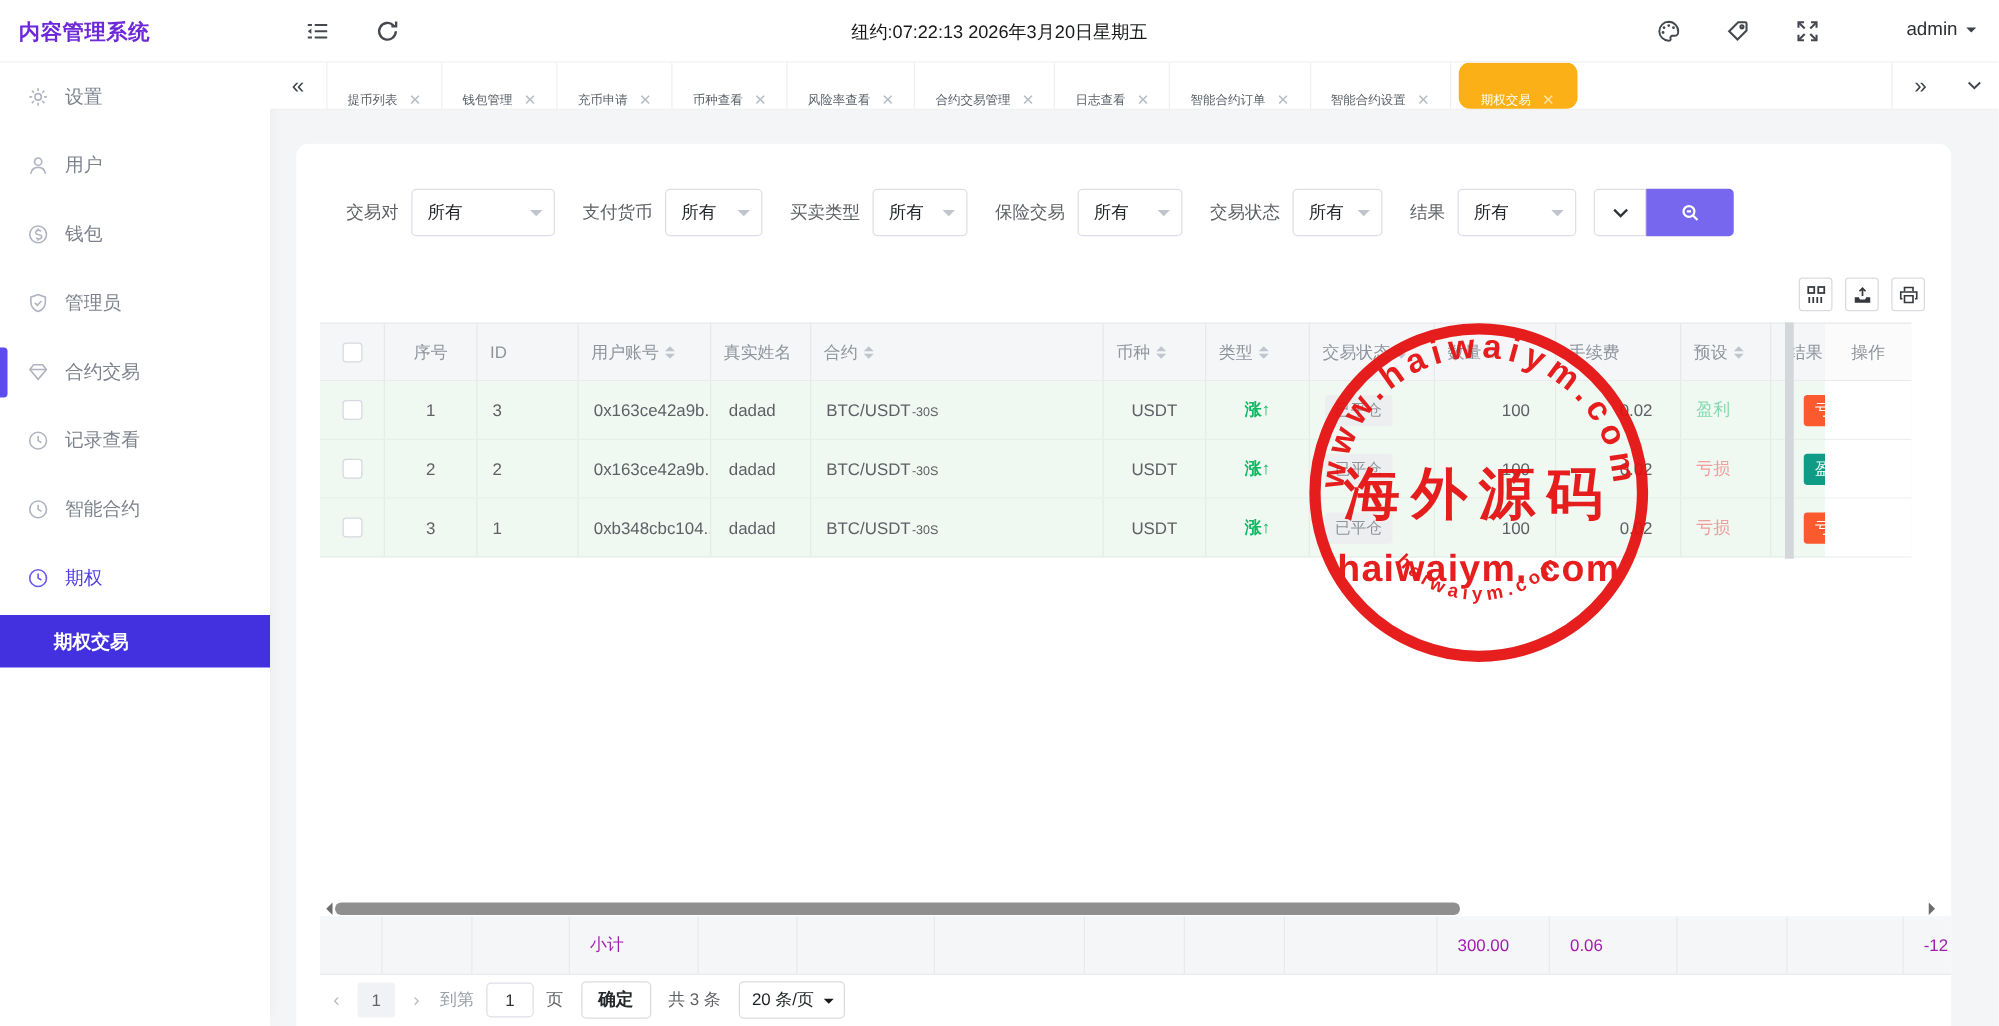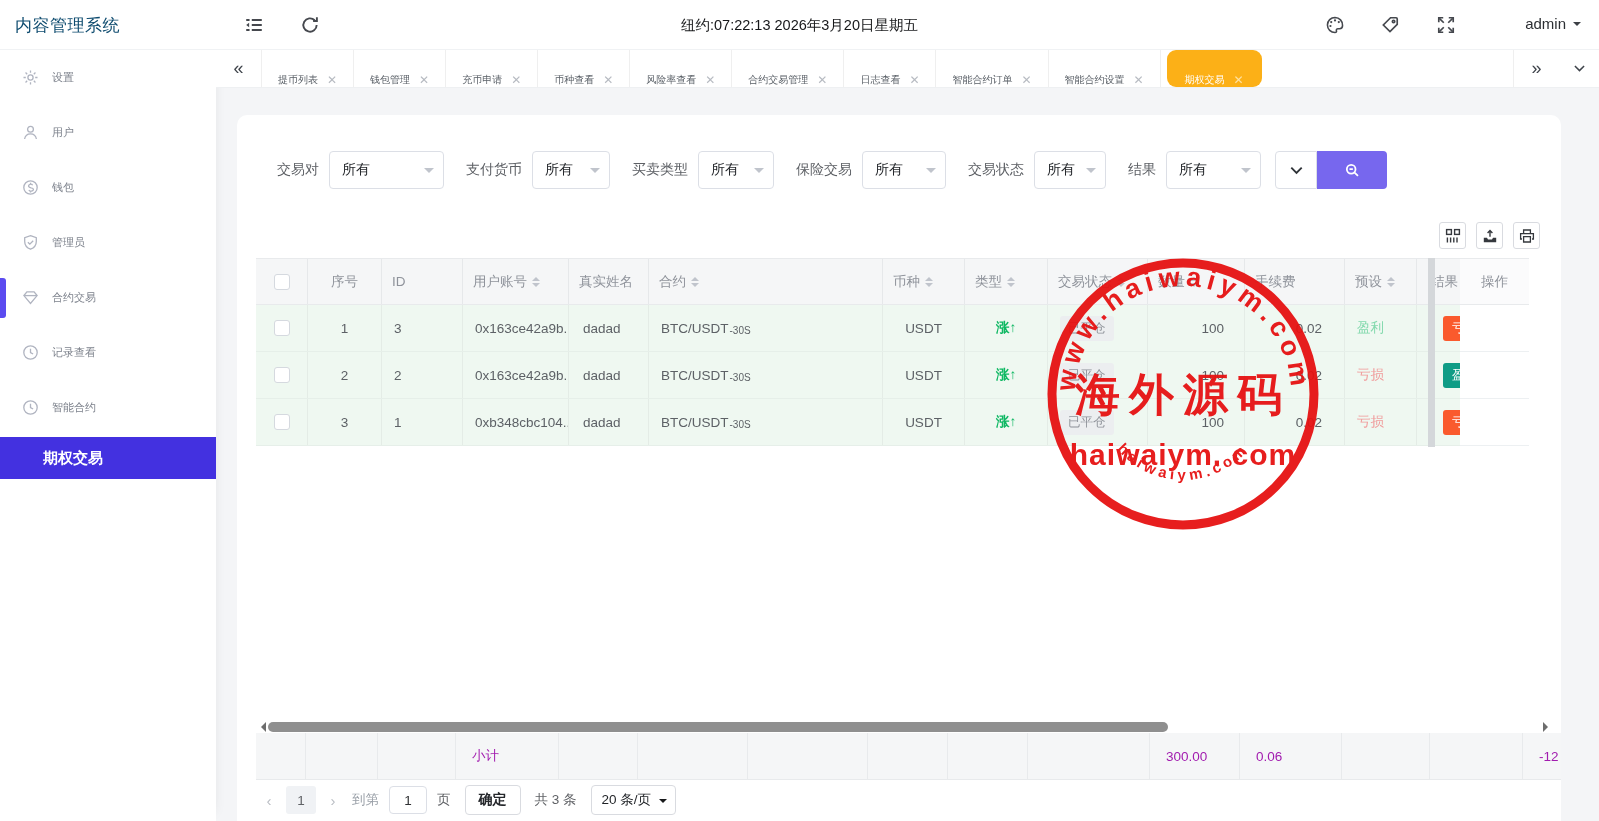--- a/index.html
+++ b/index.html
@@ -2,21 +2,21 @@
 <html><head>
 <meta charset="utf-8">
 <style>
 *{margin:0;padding:0;box-sizing:border-box}
 html,body{width:1599px;height:821px;overflow:hidden}
 body{font-family:"Liberation Sans","DejaVu Sans",sans-serif;background:#fff;color:#303133;font-size:14px}
 #root{position:relative;width:1599px;height:821px;background:#fff}
 
 
 .hd{position:absolute;top:0;left:0;width:1599px;height:50px;background:#fff;border-bottom:1px solid #f0f2f4;z-index:30}
-.hd-title{position:absolute;left:15px;top:14px;font-size:17px;font-weight:normal;color:#0c4a6e;letter-spacing:.5px}
+.hd-title{position:absolute;left:15px;top:14px;font-size:17px;font-weight:bold;color:#6d28d9;letter-spacing:.5px}
 .ibtn{position:absolute;top:15px;width:20px;height:20px;color:#45484e;cursor:pointer}
 .ibtn svg{width:100%;height:100%}
 .hd-clock{position:absolute;left:50%;top:16px;transform:translateX(-50%);font-size:14.5px;color:#17181a;white-space:nowrap}
 .hd-user{position:absolute;right:18px;top:15px;display:flex;align-items:center;gap:7px;cursor:pointer;font-size:15px;color:#2c2f33}
 .caret{width:0;height:0;border:4.5px solid transparent;border-top-color:#3c4046;margin-top:4px}
 
 
 .tabbar{position:absolute;left:216px;top:50px;width:1383px;height:38px;background:#fff;display:flex;align-items:stretch;z-index:25;border-bottom:1px solid #eef0f2}
 .tab-nav{width:46px;display:flex;align-items:center;justify-content:center;color:#3f444b;cursor:pointer;border-right:1px solid #efefef;font-size:18px}
 .tab-nav.right{border-right:none;border-left:1px solid #efefef}
@@ -26,21 +26,21 @@
 .x::before{content:"\2715"}
 .tab--active{background:#fcb017;color:#fff;border-radius:9px;border-right:none;margin:0 6px;padding:0 18px}
 .tab--active .x{color:#ffe2a3}
 .tab-spacer{flex:1}
 .tab-dd{width:40px;display:flex;align-items:center;justify-content:center;cursor:pointer;color:#3f444b}
 .tab-dd svg{width:15px;height:15px}
 
 
 .sidebar{position:absolute;left:0;top:50px;width:216px;height:771px;background:#fff;z-index:20;box-shadow:6px 0 12px -9px rgba(0,0,0,.10)}
 .snav{position:relative;padding-top:0}
-.sitem{height:55px;display:flex;align-items:center;padding-left:22px;gap:13px;color:#7d828c;font-size:11px;cursor:pointer}
+.sitem{height:55px;display:flex;align-items:center;padding-left:22px;gap:13px;color:#7d828c;font-size:15px;cursor:pointer}
 .sitem svg{width:17px;height:17px;color:#b0b4c0;flex:none}
 .sitem.active{color:#4d3ce8}
 .sitem.active svg{color:#6a5af0}
 .ssub{height:42px;margin-top:2px;display:flex;align-items:center;padding-left:43px;background:#4331e0;color:#fff;font-size:15px;font-weight:bold;cursor:pointer}
 .sstrip{position:absolute;left:0;top:228px;width:6px;height:40px;background:#5b4bf0;border-radius:0 3px 3px 0}
 
 
 .main{position:absolute;left:216px;top:88px;width:1383px;height:733px;background:#f4f5f7}
 .card{position:absolute;left:21px;top:27px;width:1324px;height:706px;background:#fff;border-radius:10px 10px 0 0;overflow:hidden}
 
@@ -262,20 +262,27 @@
           </svg>
         <span>记录查看</span>
       </div>
       <div class="sitem">
         <svg viewBox="0 0 17 17" fill="none" stroke="currentColor" stroke-width="1.3">
             <circle cx="8.5" cy="8.5" r="6.7"></circle>
             <path d="M8.5 4.8v3.7l2.6 1.5"></path>
           </svg>
         <span>智能合约</span>
       </div>
+      <div class="sitem active">
+        <svg viewBox="0 0 17 17" fill="none" stroke="currentColor" stroke-width="1.3">
+            <circle cx="8.5" cy="8.5" r="6.7"></circle>
+            <path d="M8.5 4.8v3.7l2.6 1.5"></path>
+          </svg>
+        <span>期权</span>
+      </div>
       <div class="ssub">
         <span>期权交易</span>
       </div>
     </div>
     <div class="sstrip"></div>
   </div>
 
   <div class="main">
     <div class="card">
 

